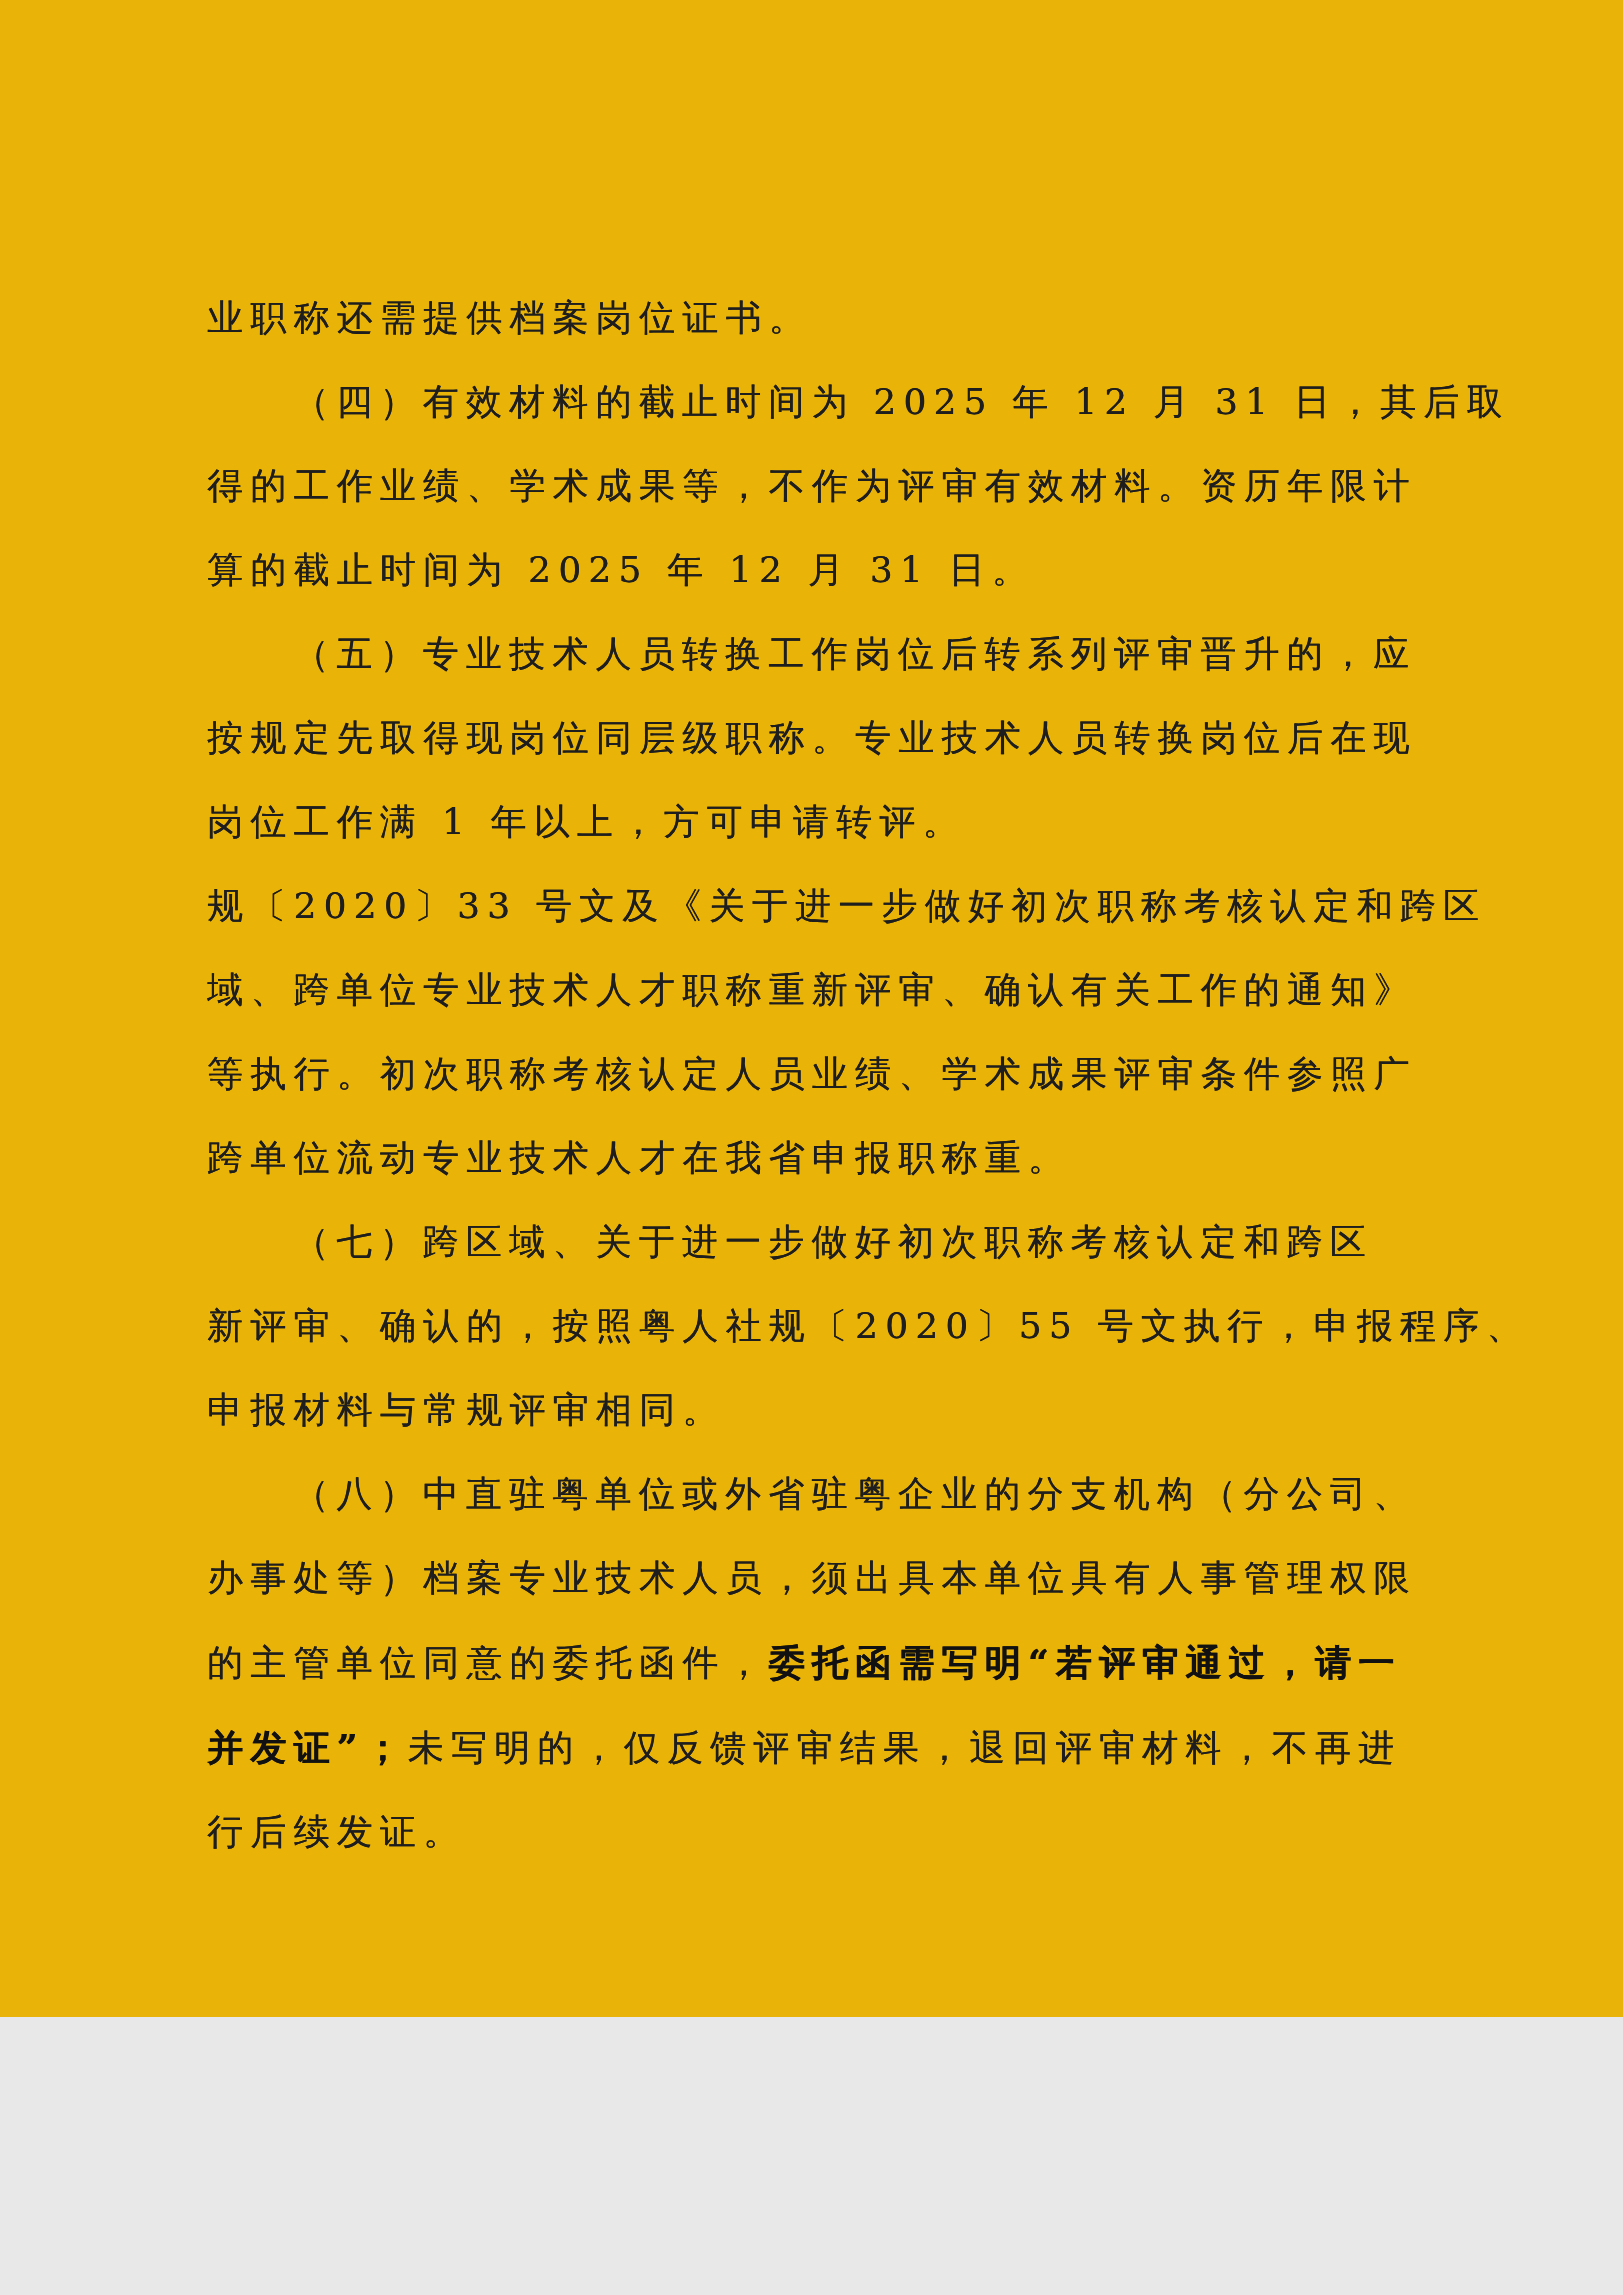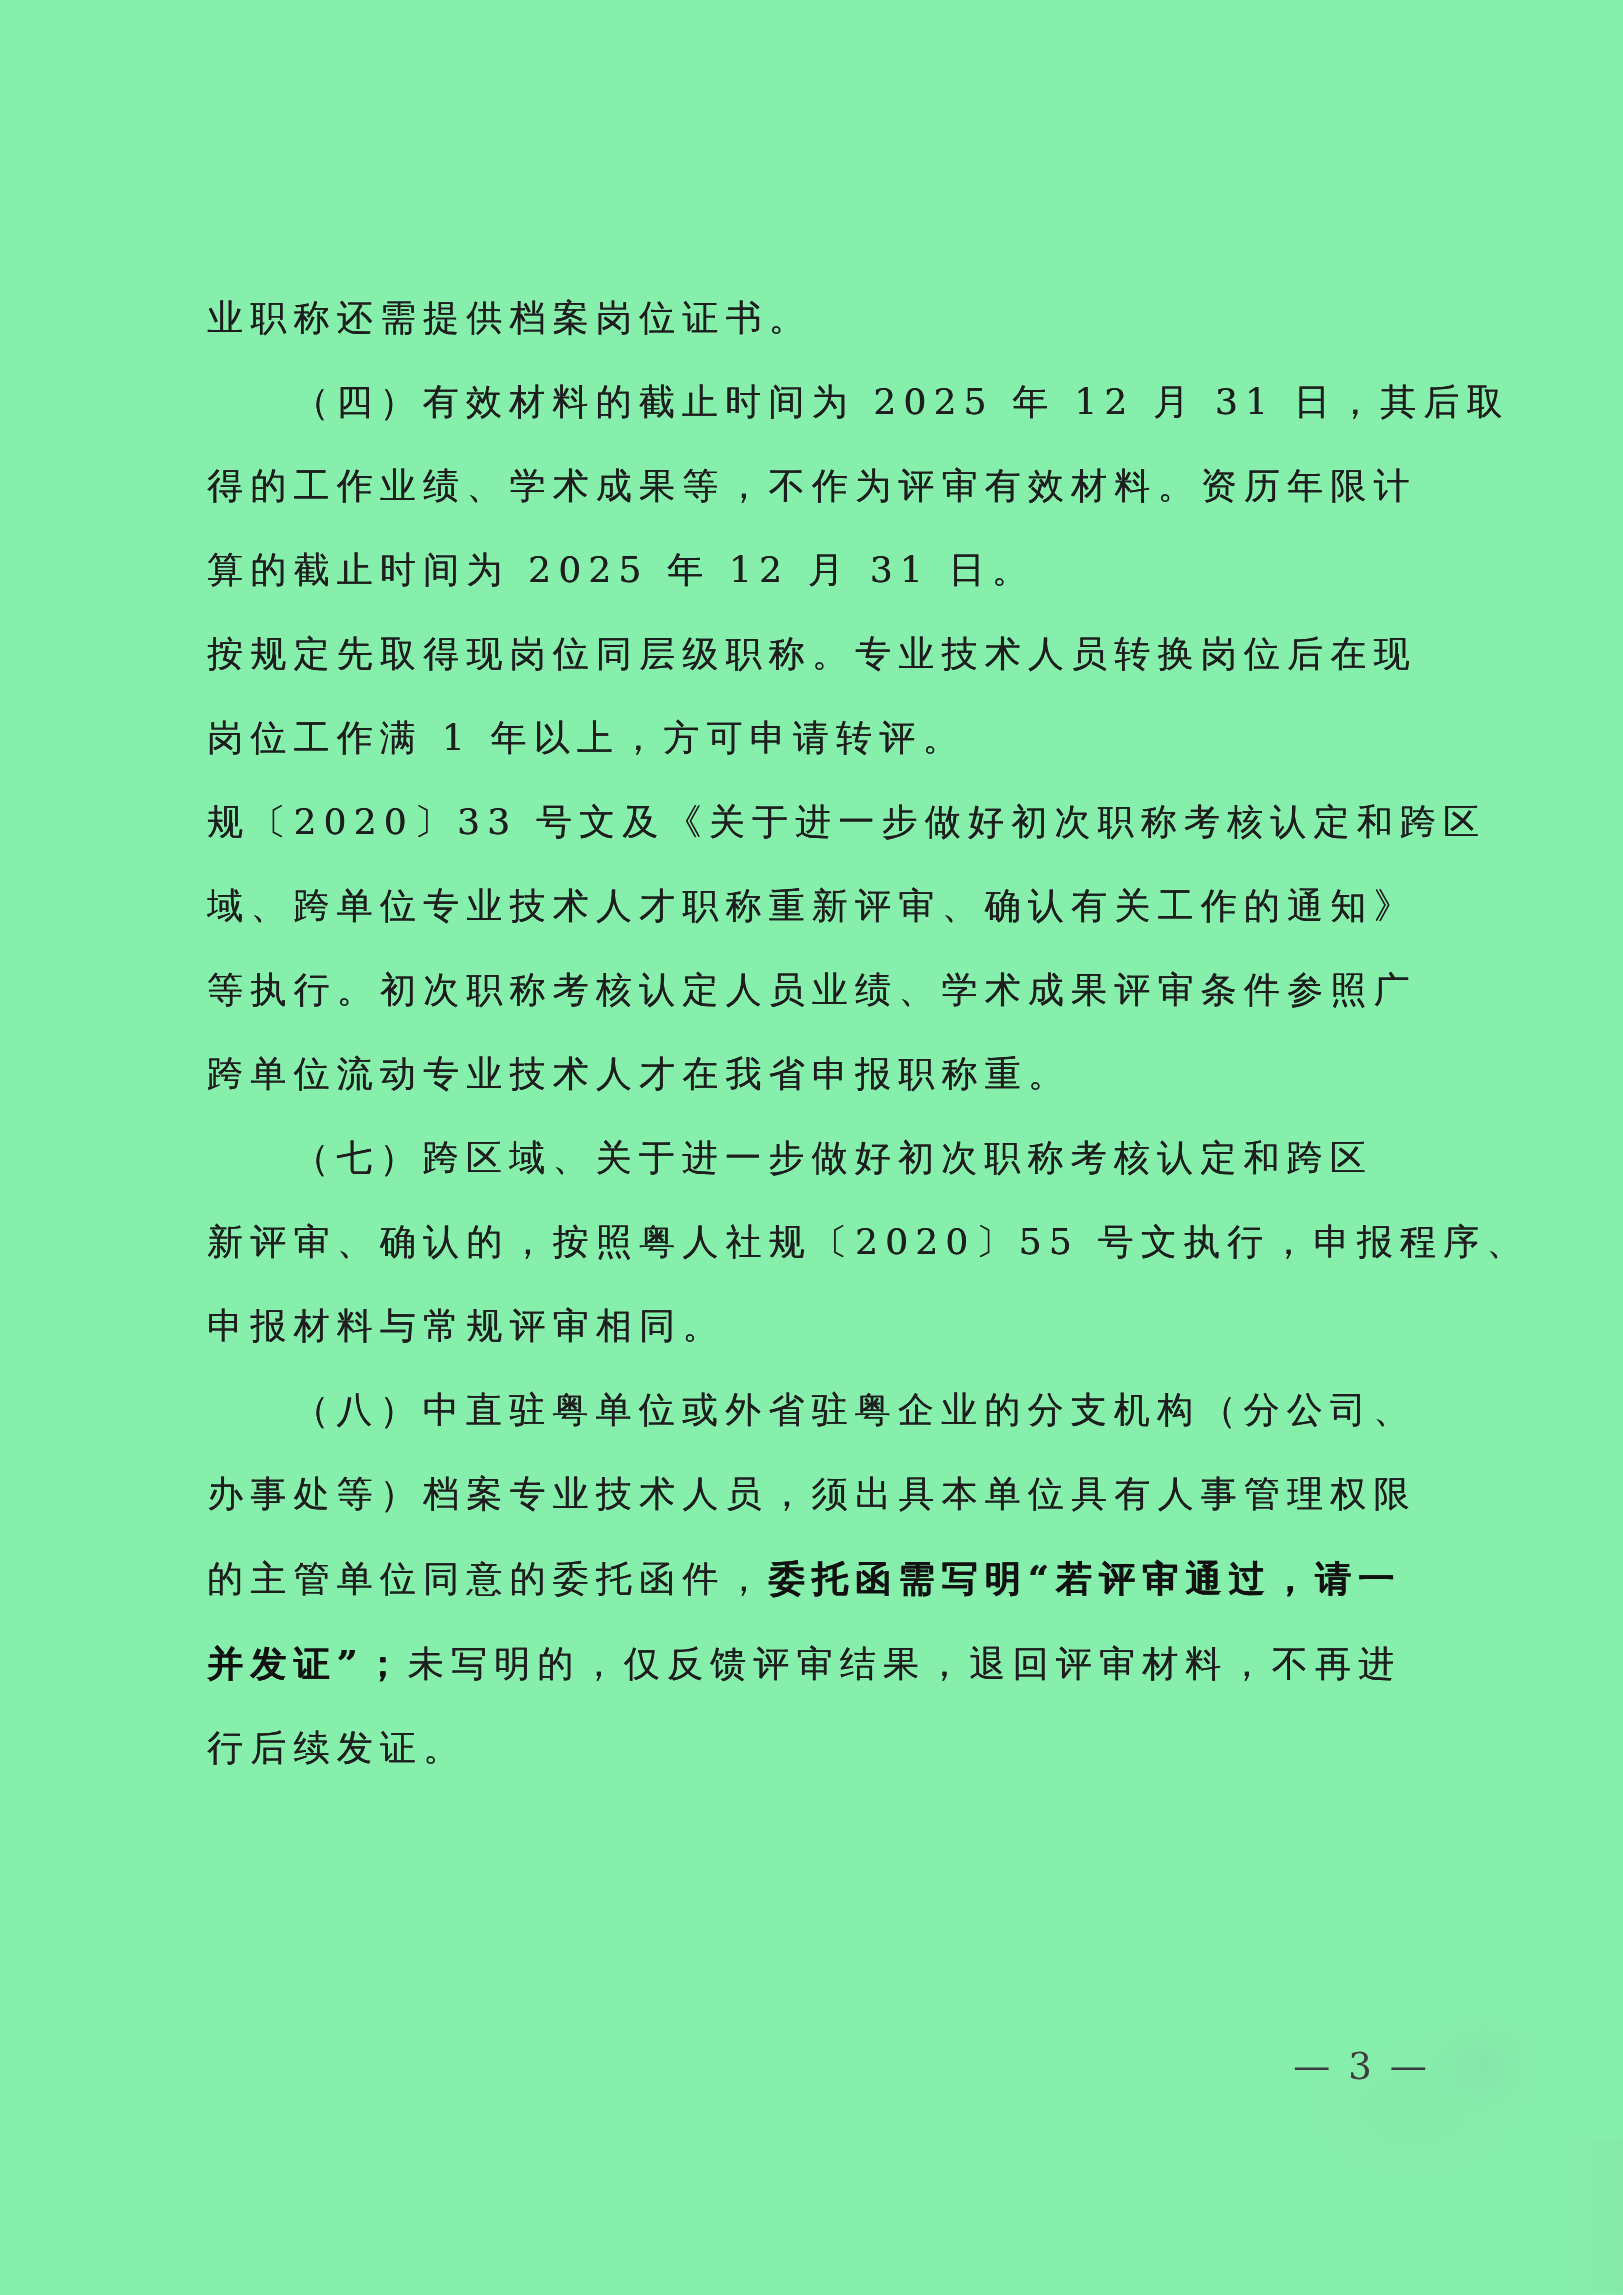--- a/index.html
+++ b/index.html
@@ -3,22 +3,22 @@
 <meta charset="utf-8">
 <style>
   html, body {
     margin: 0;
     padding: 0;
     background: #e8e8e8;
   }
   .page {
     position: relative;
     width: 1624px;
-    height: 2295px;
-    background: #86efac;
+    height: 2017px;
+    background: #eab308;
     overflow: hidden;
     font-family: "DejaVu Serif", "Liberation Serif", serif;
     color: #1c1c1c;
   }
   
   .doc-body {
     position: absolute;
     left: 207px;
     top: 276px;
     width: 1233px;
@@ -83,20 +83,21 @@
 </head>
 <body>
 
 <div class="page">
 
   <div class="doc-body" id="doc-body">
       <div class="text-line"><span class="seg-normal">业职称还需提供档案岗位证书。</span></div>
       <div class="text-line indent"><span class="seg-normal">（四）有效材料的截止时间为 2025 年 12 月 31 日，其后取</span></div>
       <div class="text-line"><span class="seg-normal">得的工作业绩、学术成果等，不作为评审有效材料。资历年限计</span></div>
       <div class="text-line"><span class="seg-normal">算的截止时间为 2025 年 12 月 31 日。</span></div>
+      <div class="text-line indent"><span class="seg-normal">（五）专业技术人员转换工作岗位后转系列评审晋升的，应</span></div>
       <div class="text-line"><span class="seg-normal">按规定先取得现岗位同层级职称。专业技术人员转换岗位后在现</span></div>
       <div class="text-line"><span class="seg-normal">岗位工作满 1 年以上，方可申请转评。</span></div>
       <div class="text-line"><span class="seg-normal">规〔2020〕33 号文及《关于进一步做好初次职称考核认定和跨区</span></div>
       <div class="text-line"><span class="seg-normal">域、跨单位专业技术人才职称重新评审、确认有关工作的通知》</span></div>
       <div class="text-line"><span class="seg-normal">等执行。初次职称考核认定人员业绩、学术成果评审条件参照广</span></div>
       <div class="text-line"><span class="seg-normal">跨单位流动专业技术人才在我省申报职称重。</span></div>
       <div class="text-line indent"><span class="seg-normal">（七）跨区域、关于进一步做好初次职称考核认定和跨区</span></div>
       <div class="text-line"><span class="seg-normal">新评审、确认的，按照粤人社规〔2020〕55 号文执行，申报程序、</span></div>
       <div class="text-line"><span class="seg-normal">申报材料与常规评审相同。</span></div>
       <div class="text-line indent"><span class="seg-normal">（八）中直驻粤单位或外省驻粤企业的分支机构（分公司、</span></div>

